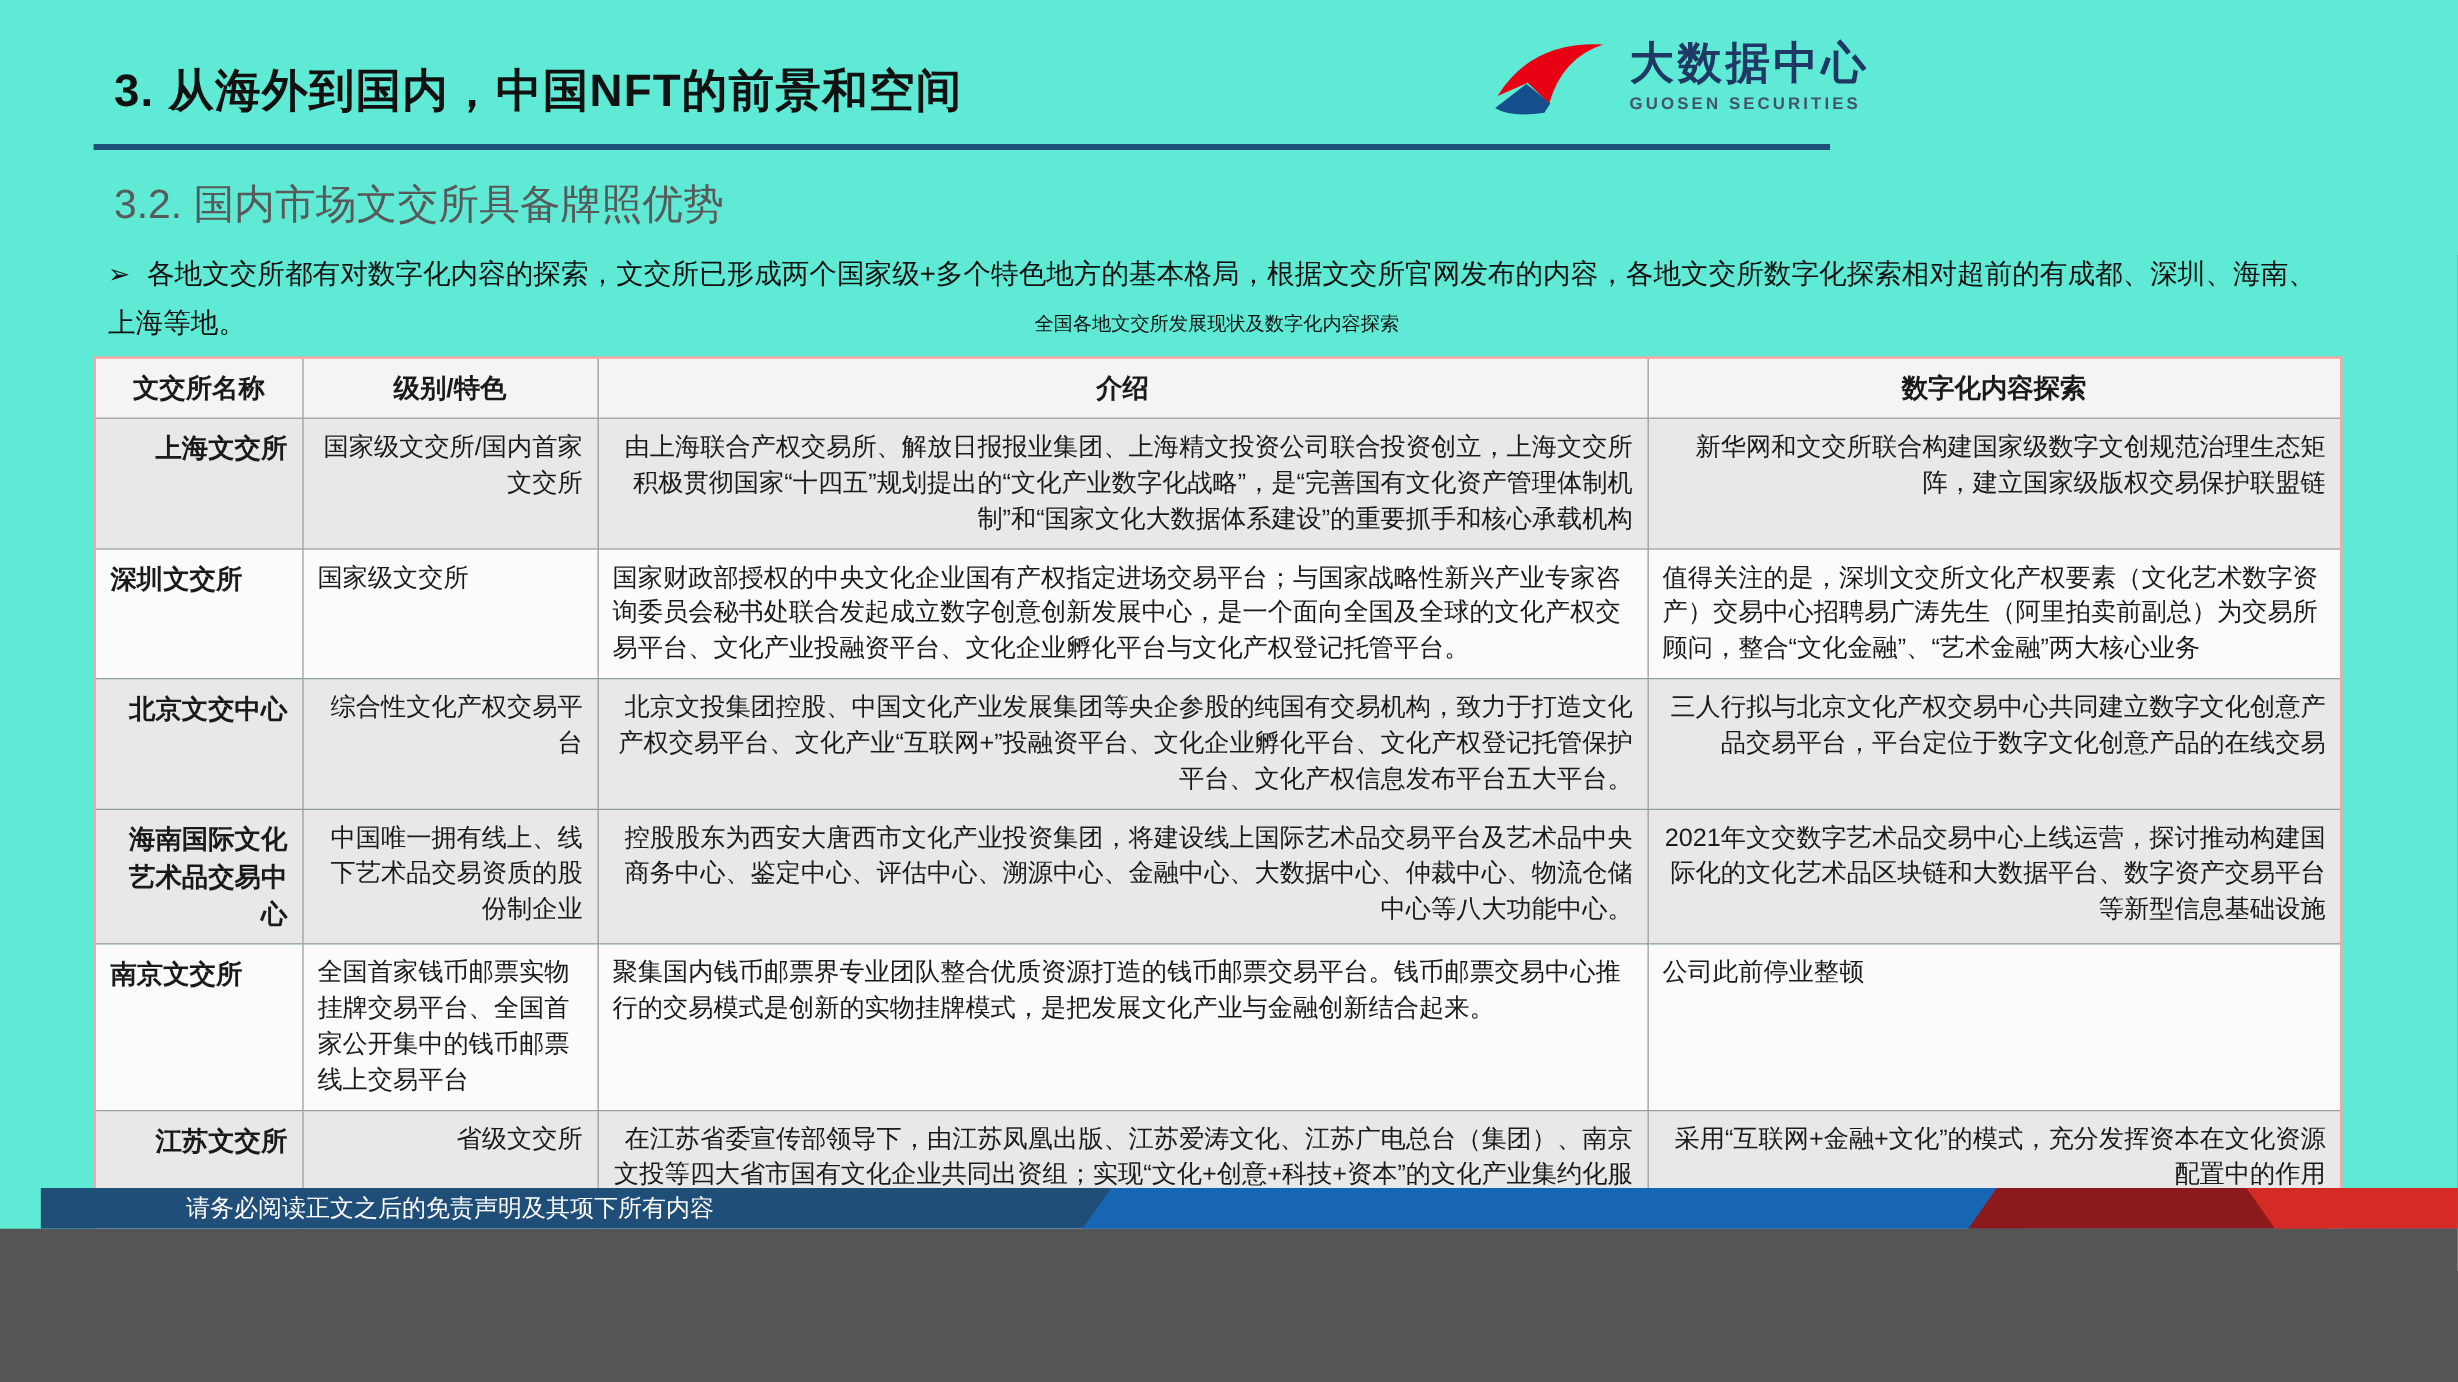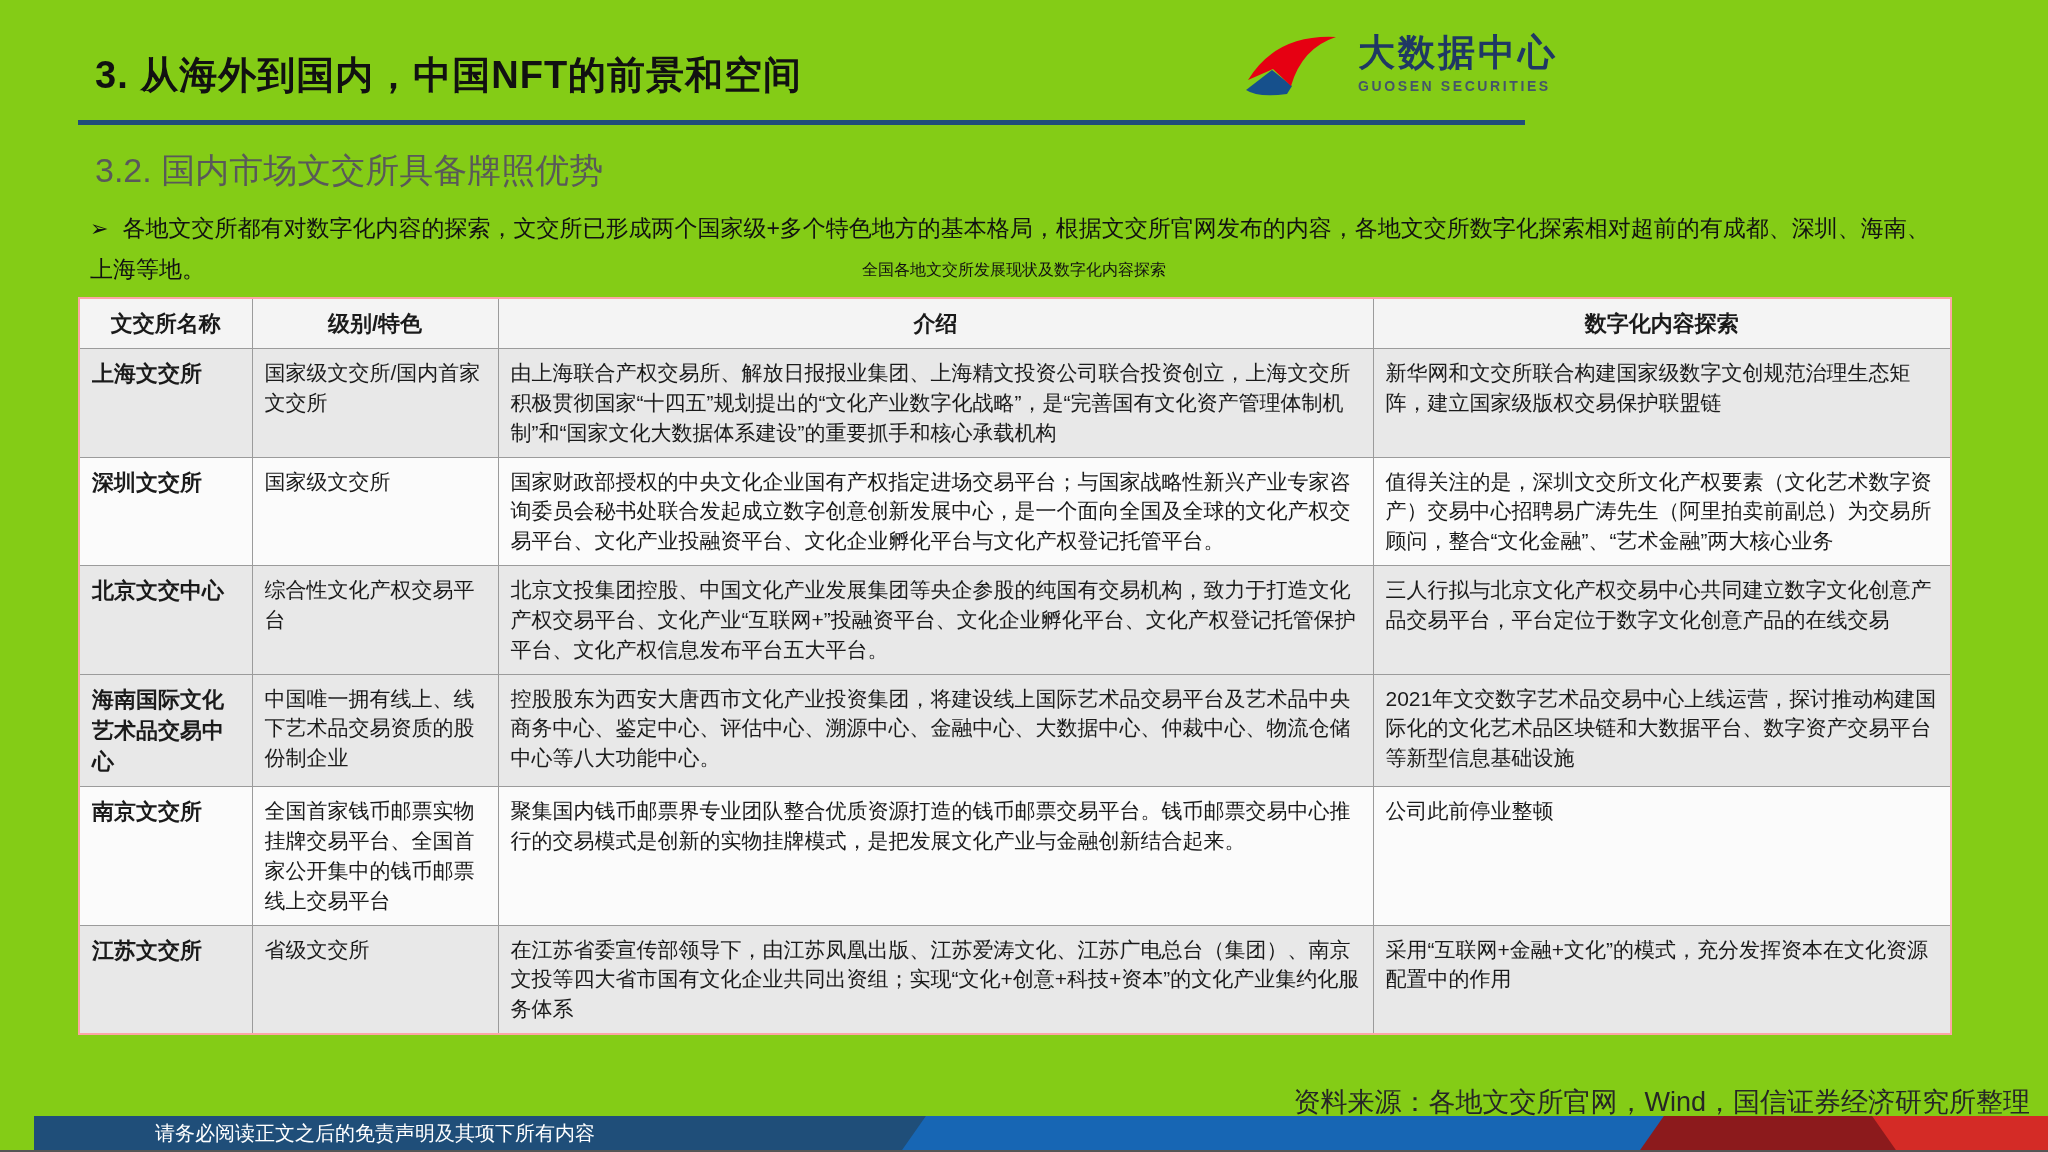--- a/index.html
+++ b/index.html
@@ -1,18 +1,18 @@
 <!DOCTYPE html>
 <html><head>
 <meta charset="utf-8">
 <style>
   * { margin:0; padding:0; box-sizing:border-box; }
   body { background:#555; }
   .slide {
-    position:relative; width:2048px; height:1150px; background:#84cc16;
+    position:relative; width:2048px; height:1024px; background:#5eead4;
     font-family:"Liberation Sans","DejaVu Sans",sans-serif; overflow:hidden; color:#1a1a1a;
     margin:0 auto;
   }
   .section-title {
     position:absolute; left:95px; top:50px; font-size:38px; font-weight:bold;
     color:#111; letter-spacing:1px; white-space:nowrap;
   }
   .title-rule { position:absolute; left:78px; top:120px; width:1447px; height:5px; background:#1F4E79; }
 
   .logo { position:absolute; left:1240px; top:28px; display:flex; align-items:center; }
@@ -30,21 +30,21 @@
   table.fx {
     position:absolute; left:78px; top:297px; width:1872px;
     border-collapse:collapse; table-layout:fixed; font-size:21px;
     border:2px solid #fca5a5;
   }
   table.fx th, table.fx td {
     border:1px solid #9b9b9b; padding:9px 12px; vertical-align:top;
     text-align:left; line-height:1.42; word-break:break-all;
   }
   table.fx thead th { background:#f4f4f4; text-align:center; font-weight:bold; font-size:22px; padding:9px 6px; }
-  tr.odd td  { background:#e8e8e8; }
+  tr.odd td  { background:#e8e8e8;text-align:right; }
   tr.even td { background:#fbfbfb; }
   td.cell-name { font-weight:bold; font-size:22px; }
 
   .source-note { position:absolute; top:1084px; right:18px; font-size:27px; color:#262626; z-index:2; white-space:nowrap; }
   .watermark {
     position:absolute; top:1038px; right:4px; font-size:66px; font-weight:900; color:#000;
     letter-spacing:1px; z-index:5; white-space:nowrap;
   }
 
   .footer-bar { position:absolute; left:0; bottom:0; width:2048px; height:34px; background:#1F4E79; overflow:hidden;margin-left:34px; }

